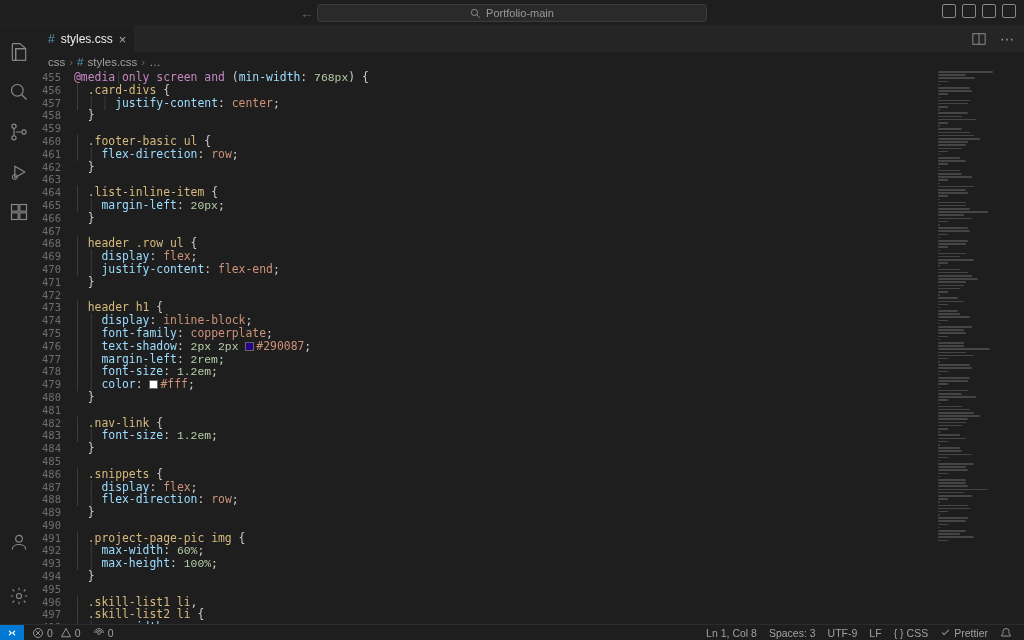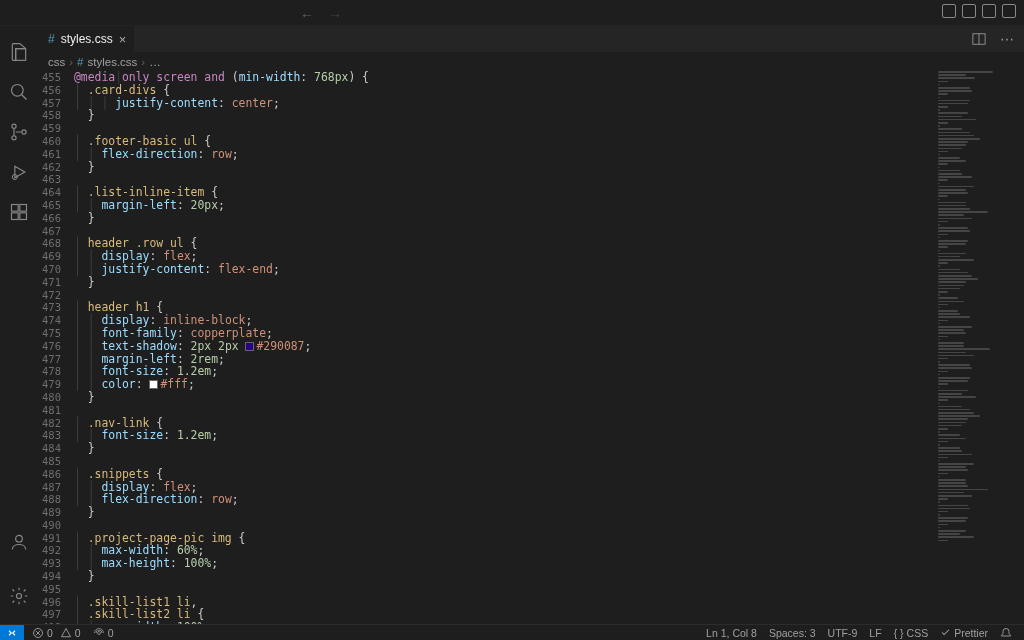--- a/index.html
+++ b/index.html
@@ -134,21 +134,21 @@
     flex-shrink: 0;
     padding-left: 4px;
     font-size: 10.5px;
   }
   .code { }
   .c-kw { color: #c586c0; }
   .c-sel { color: #d7ba7d; }
   .c-prop { color: #9cdcfe; }
   .c-val { color: #ce9178; }
   .c-punc { color: #cccccc; }
-  .c-num { color: #b5cea8; }
+  .c-num { color: #b5cea8; font-family: Liberation Mono, monospace; }
   .c-swatch {
     display: inline-block;
     width: 9px; height: 9px;
     border: 1px solid #666;
     vertical-align: middle;
     margin-right: 2px;
   }
   
   .minimap {
     position: absolute;
@@ -189,20 +189,27 @@
   .status-item { display: flex; align-items: center; gap: 3px; }
   svg { display: block; }
 </style>
 </head>
 <body>
 
 <div class="titlebar">
   <div class="nav-controls">
     <span class="nav-arrow">←</span>
     <span class="nav-arrow" style="opacity:.5">→</span>
+  </div>
+  <div class="command-center">
+    <svg width="11" height="11" viewBox="0 0 16 16">
+        <circle cx="6.5" cy="6.5" r="4.5" fill="none" stroke="#999" stroke-width="1.3"></circle>
+        <line x1="10" y1="10" x2="14" y2="14" stroke="#999" stroke-width="1.3"></line>
+      </svg>
+    <span>Portfolio-main</span>
   </div>
   <div class="layout-controls">
     <div class="layout-icon"></div>
     <div class="layout-icon"></div>
     <div class="layout-icon"></div>
     <div class="layout-icon"></div>
   </div>
 </div>
 
 <div class="activity-bar">

